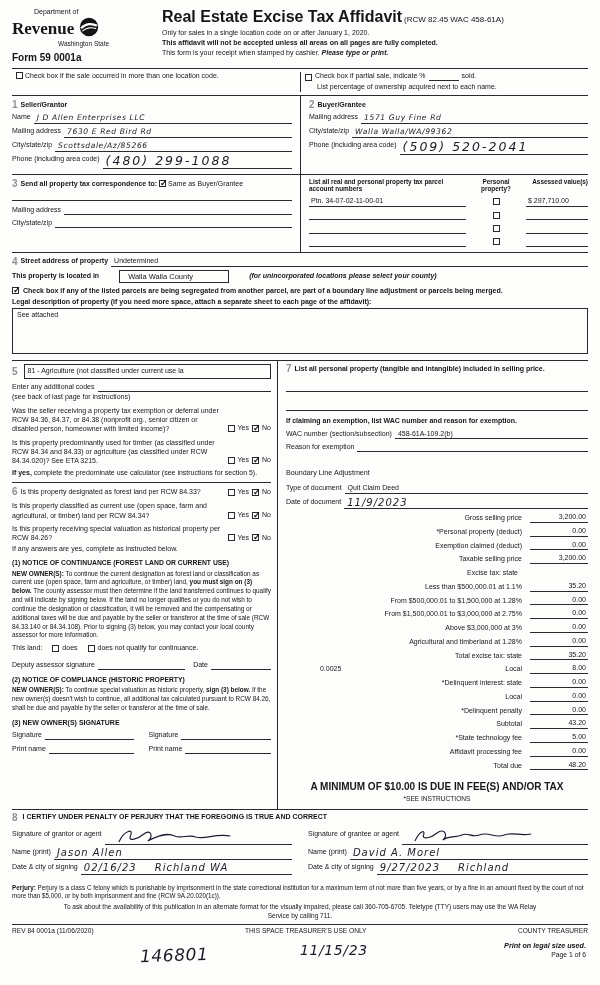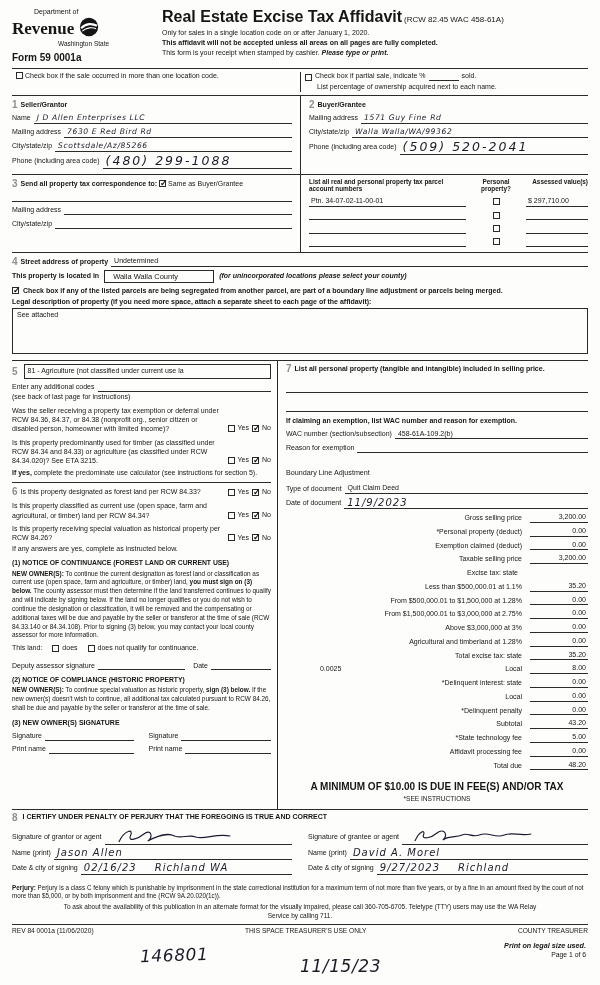--- a/index.html
+++ b/index.html
@@ -25,40 +25,40 @@
   .band{display:grid;grid-template-columns:1fr 1fr;margin-top:4px;border-top:1px solid #2a2a2a;border-bottom:1px solid #2a2a2a;padding:3px 0 3px 0}
   .bandcol{padding:0 4px;display:block}
   .bandcol + .bandcol{border-left:1px solid #2a2a2a}
   .bandline{display:flex;align-items:flex-end;gap:3px;flex-wrap:nowrap}
   .shortline{display:inline-block;width:30px;border-bottom:1px solid #2a2a2a;height:8px}
   .indent{margin-left:12px;margin-top:2px}
   
   .cb{display:inline-block;width:7px;height:7px;border:1px solid #2a2a2a;position:relative;vertical-align:-1px;flex:none;background:#fff}
   .cb.checked::after{content:"\2713";position:absolute;left:0px;top:-3px;font-size:9px;font-weight:bold;color:#101018}
   
-  .frow{display:flex;align-items:center;margin-top:3.5px;min-height:10px}
+  .frow{display:flex;align-items:flex-start;margin-top:3.5px;min-height:10px}
   .frow .lab{white-space:nowrap;padding-right:3px}
   .frow .fill{flex:1;border-bottom:1px solid #2a2a2a;min-height:9px;padding:0 3px}
   .hand{font-family:"DejaVu Sans",sans-serif;font-style:italic;letter-spacing:.6px;color:#1b1b28;font-size:7.6px}
   .hand-md{font-size:10px;letter-spacing:1px;line-height:1.05}
   .hand-lg{font-size:12.5px;letter-spacing:2px;line-height:1}
   
   .grid2{display:grid;grid-template-columns:1fr 1fr}
   .grid2 > .col{padding:3px 8px 5px 0;min-width:0}
   .grid2 > .col + .col{border-left:1px solid #2a2a2a;padding-left:8px;padding-right:0}
   .grid2.nodiv > .col + .col{border-left:none}
   .sechead{margin-top:1px}
   
   .phead{display:grid;grid-template-columns:1fr 50px 62px;gap:5px;font-size:6.4px;line-height:1.2}
   .prow{display:grid;grid-template-columns:1fr 50px 62px;gap:5px;align-items:end;margin-top:4.5px}
   .pline{border-bottom:1px solid #2a2a2a;min-height:8px;padding:0 2px}
   .pcb{text-align:center}
   
   .sec4{padding:3px 0 4px 0}
-  .locrow{display:flex;align-items:center;gap:5px;margin-top:3px}
+  .locrow{display:flex;align-items:center;gap:20px;margin-top:3px}
   .countybox{border:1px solid #2a2a2a;padding:1px 8px;font-size:7.5px;min-width:110px}
   .segrow{display:flex;align-items:flex-start;gap:4px;margin-top:3.5px}
   .legalbox{border:1px solid #2a2a2a;height:46px;margin:2px 0 2px 0;padding:2px 4px}
   
   .grid-main{display:grid;grid-template-columns:46% 54%}
   .colL{padding:3px 6px 6px 0;min-width:0}
   .colR{border-left:1px solid #2a2a2a;padding:3px 0 6px 8px;min-width:0}
   .userow{display:flex;align-items:center;gap:3px}
   .usebox{flex:1;border:1px solid #2a2a2a;padding:2px 3px;white-space:nowrap;overflow:hidden;font-size:7px}
   .qrow{display:flex;align-items:flex-end;gap:5px;margin-top:4.5px}
@@ -91,21 +91,21 @@
   .certrow{display:flex;align-items:flex-start;gap:2px}
   .sigfill{position:relative;height:15px}
   .scrib{position:absolute;left:10px;bottom:-3px;width:125px;height:20px}
   .gap18{display:inline-block;width:18px}
   
   .perjury{font-size:6.3px;line-height:1.32;margin-top:4px}
   .alt{font-size:6.5px;text-align:center;margin-top:3px;padding:0 40px;line-height:1.3}
   .footrow{display:flex;justify-content:space-between;font-size:6.6px;margin-top:4px;border-top:1px solid #2a2a2a;padding-top:2px}
   .stamps{position:relative;height:56px}
   .stampnum{position:absolute;left:128px;top:10px;font-size:17px;transform:rotate(-2deg)}
-  .stampdate{position:absolute;left:288px;top:21px;font-size:17px}
+  .stampdate{position:absolute;left:288px;top:7px;font-size:14px}
   .printnote{position:absolute;right:2px;top:6px;text-align:right}
   .printnote .pn1{font-weight:bold;font-style:italic;font-size:7.2px}
   .printnote .pn2{font-size:6.8px;margin-top:2px}
 </style>
 </head>
 <body>
 
 <div class="sheet">
 
   <div class="hdr">

